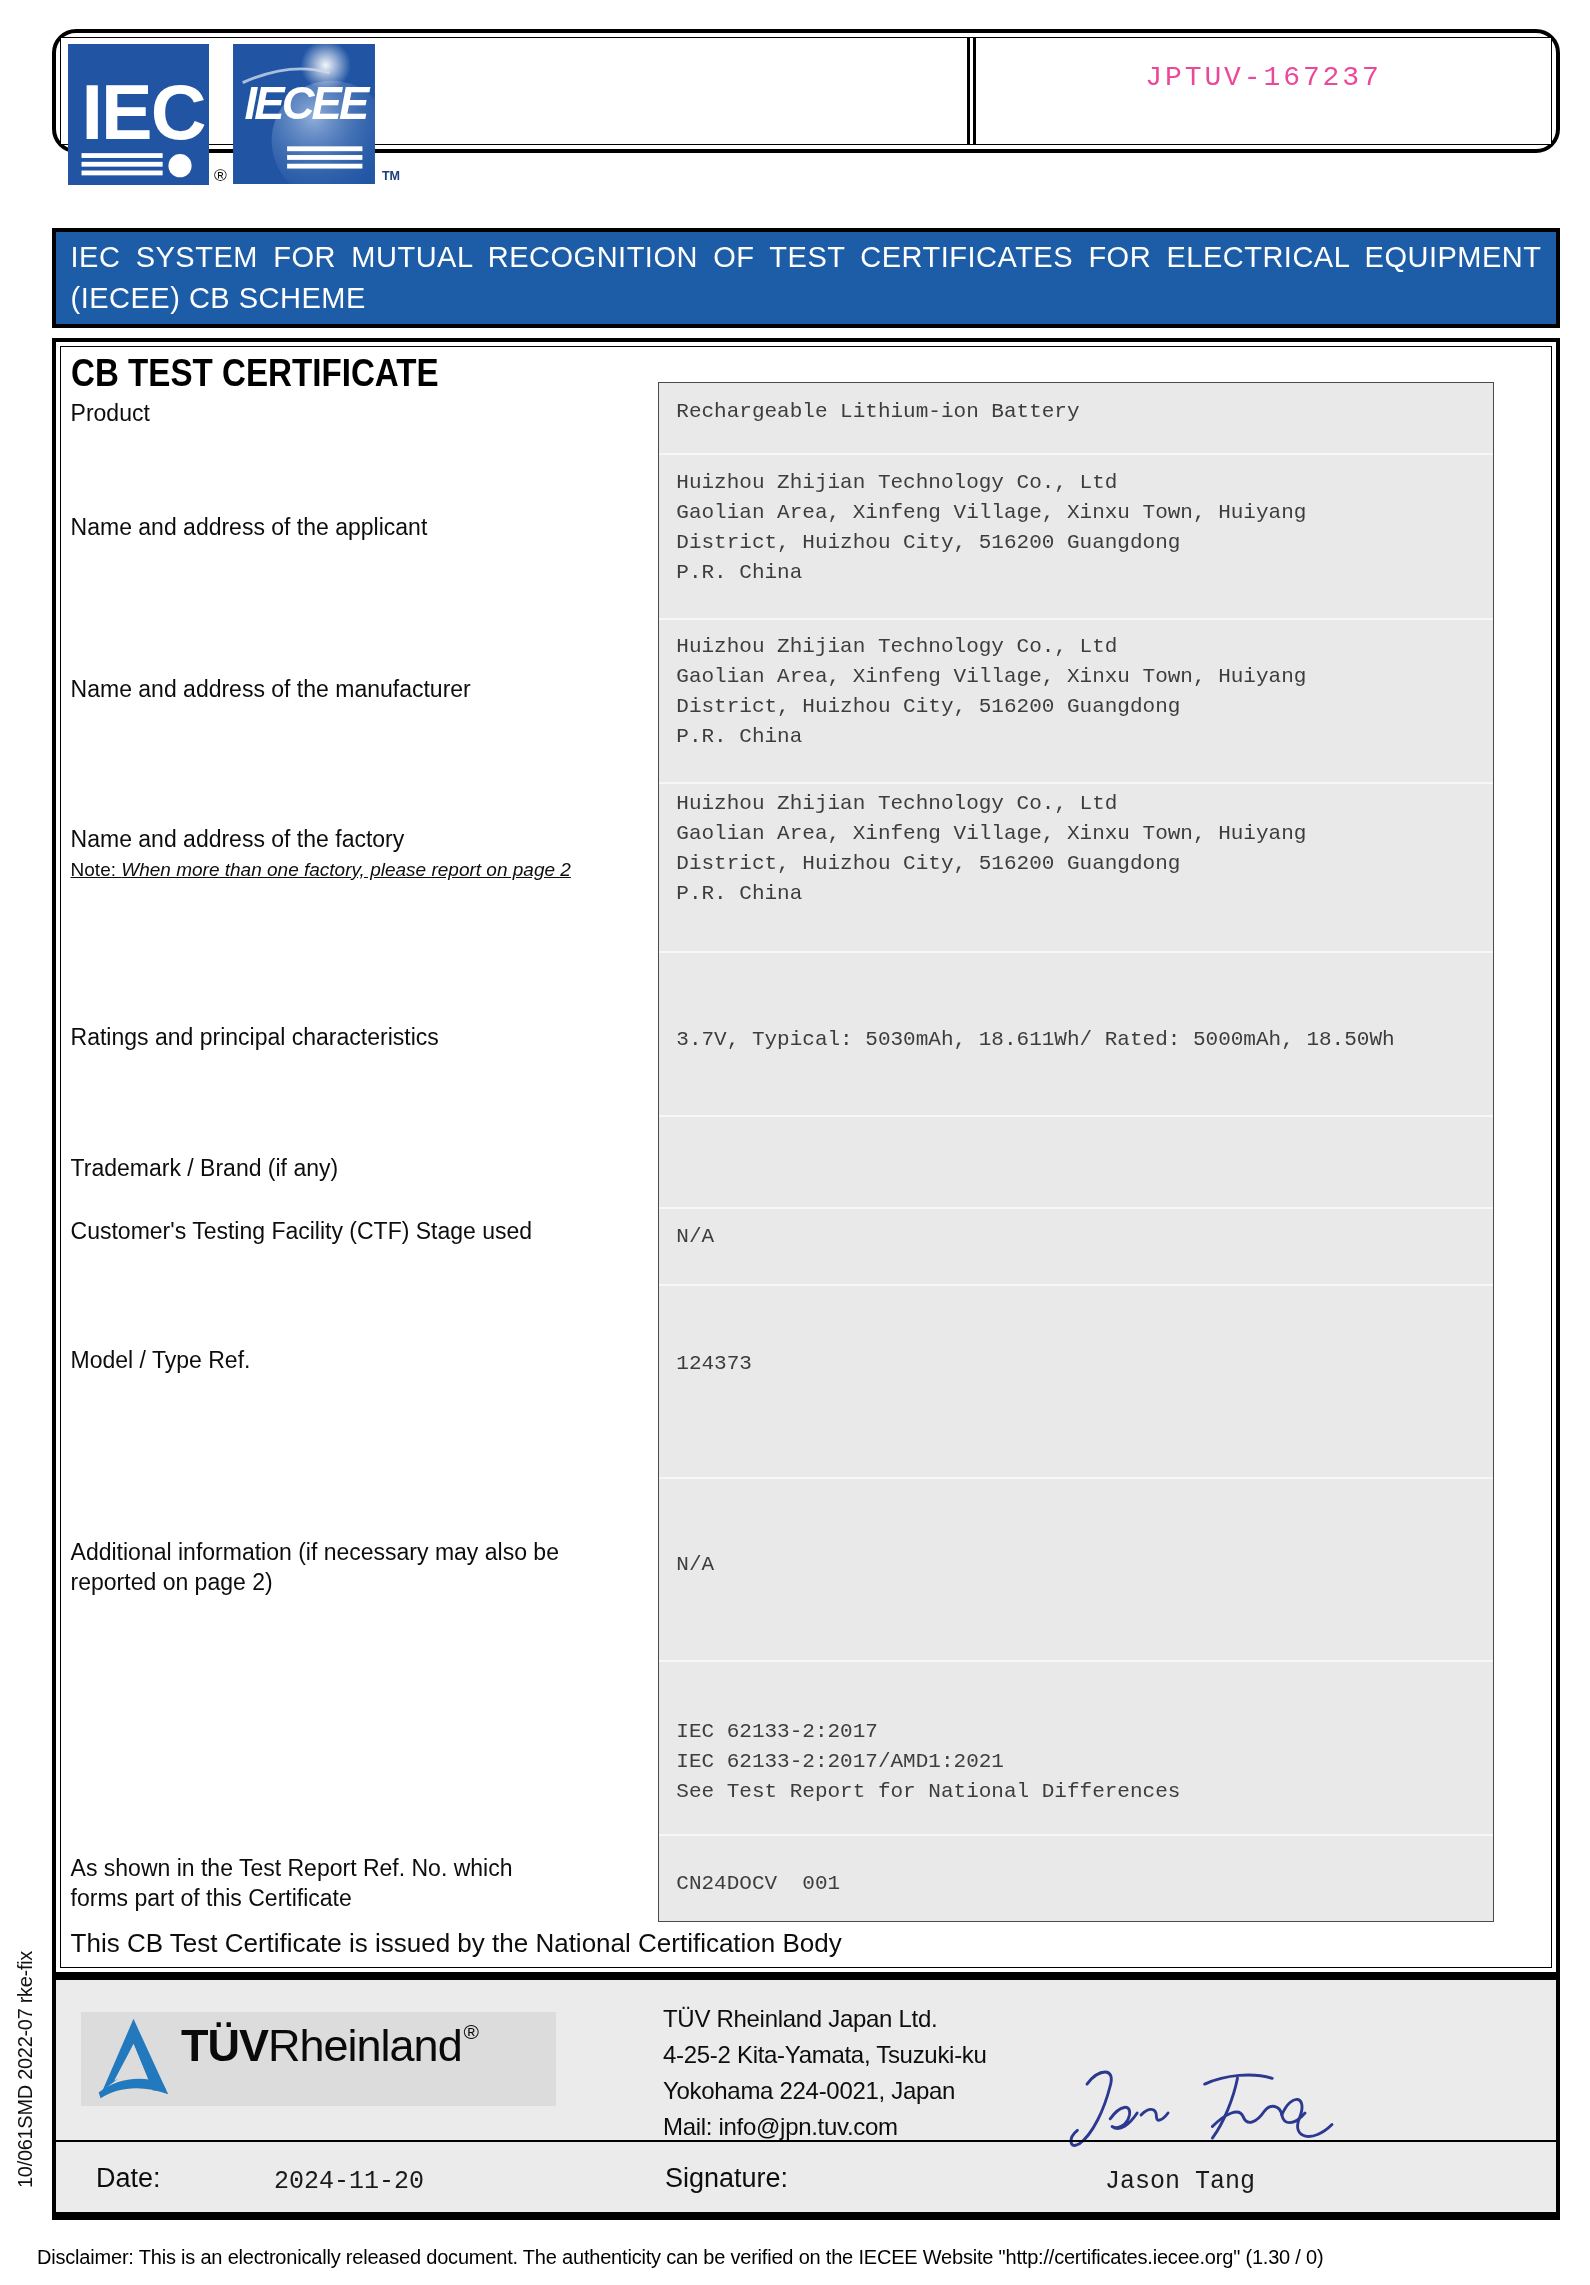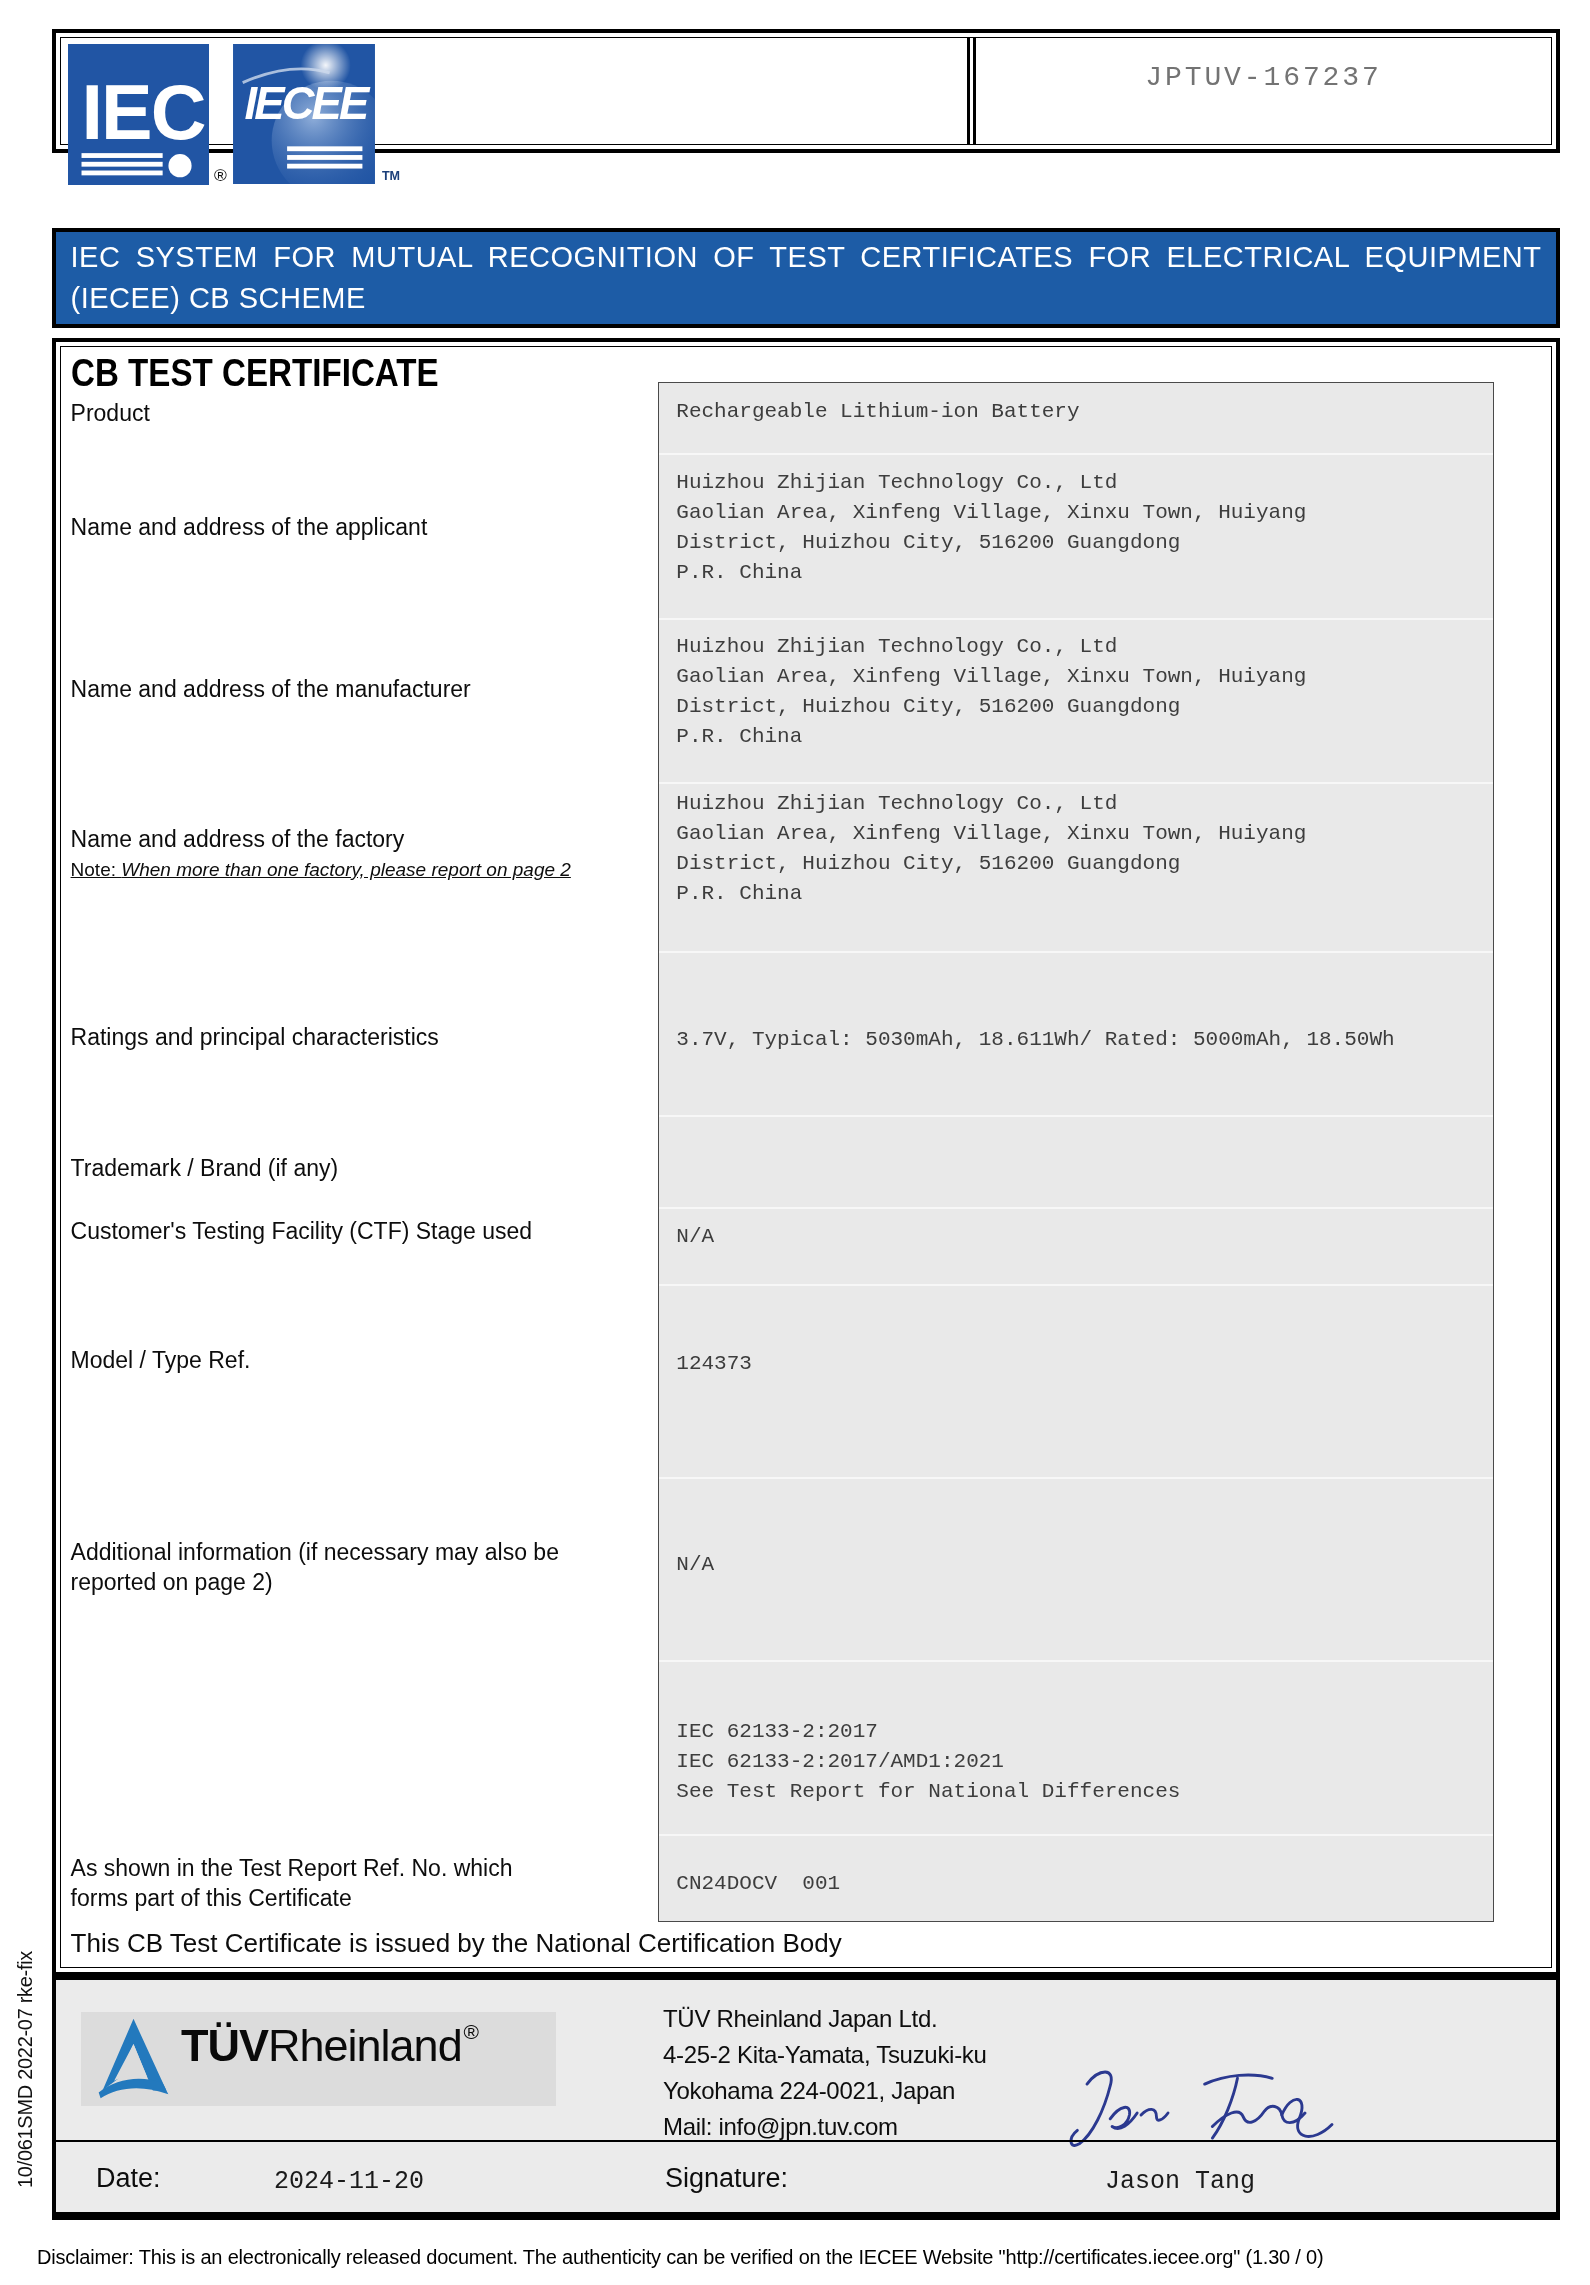--- a/index.html
+++ b/index.html
@@ -4,30 +4,30 @@
 <style>
   html,body{margin:0;padding:0;background:#fff;}
   .page{position:relative;width:1590px;height:2285px;background:#fff;
         font-family:"Liberation Sans",sans-serif;color:#000;overflow:hidden;}
 
   
   .dbox{position:absolute;left:52px;width:1508px;border:4.8px solid #000;padding:3.9px;box-sizing:border-box;background:#fff;}
   .dbox-inner{position:relative;border:1.9px solid #000;width:100%;height:100%;box-sizing:border-box;background:#fff;}
 
   
-  .header-box{top:29px;height:124px;}
+  .header-box{top:29px;height:124px;border-radius:24px;}
   .iec-logo{position:absolute;left:6.8px;top:5.8px;width:141px;height:141px;}
   .iec-reg{position:absolute;left:153px;top:127px;font-size:17.4px;color:#111;}
   .iecee-logo{position:absolute;left:172px;top:5.8px;width:142px;height:140px;}
   .iecee-tm{position:absolute;left:321px;top:131px;font-size:12.6px;font-weight:bold;color:#1b3f7a;}
   .ref-cell{position:absolute;top:0;bottom:0;left:906px;right:0;border-left:9.7px double #000;}
   .ref-head{height:71px;background:#1d5ca6;color:#fff;display:flex;align-items:center;justify-content:center;
             font-size:28px;}
   .ref-num{height:79px;display:flex;align-items:center;justify-content:center;
-           font-family:"Liberation Mono","DejaVu Sans Mono",monospace;font-size:28px;letter-spacing:2.9px;color:#737373;}
+           font-family:"Liberation Mono","DejaVu Sans Mono",monospace;font-size:28px;letter-spacing:2.9px;color:#ec4899;}
 
   
   .banner{position:absolute;left:52px;top:228px;width:1508px;height:100px;border:4.8px solid #000;
           background:#1d5ca6;box-sizing:border-box;color:#fff;padding:4.8px 14.5px;}
   .banner .l1{display:block;font-size:29px;line-height:41px;text-align:justify;text-align-last:justify;letter-spacing:0.5px;}
   .banner .l2{display:block;font-size:29px;line-height:41px;letter-spacing:0.5px;}
 
   
   .main-box{top:338px;height:1638px;}
   .cb-title{position:absolute;left:9.7px;top:3.9px;font-size:39px;font-weight:bold;letter-spacing:0;

